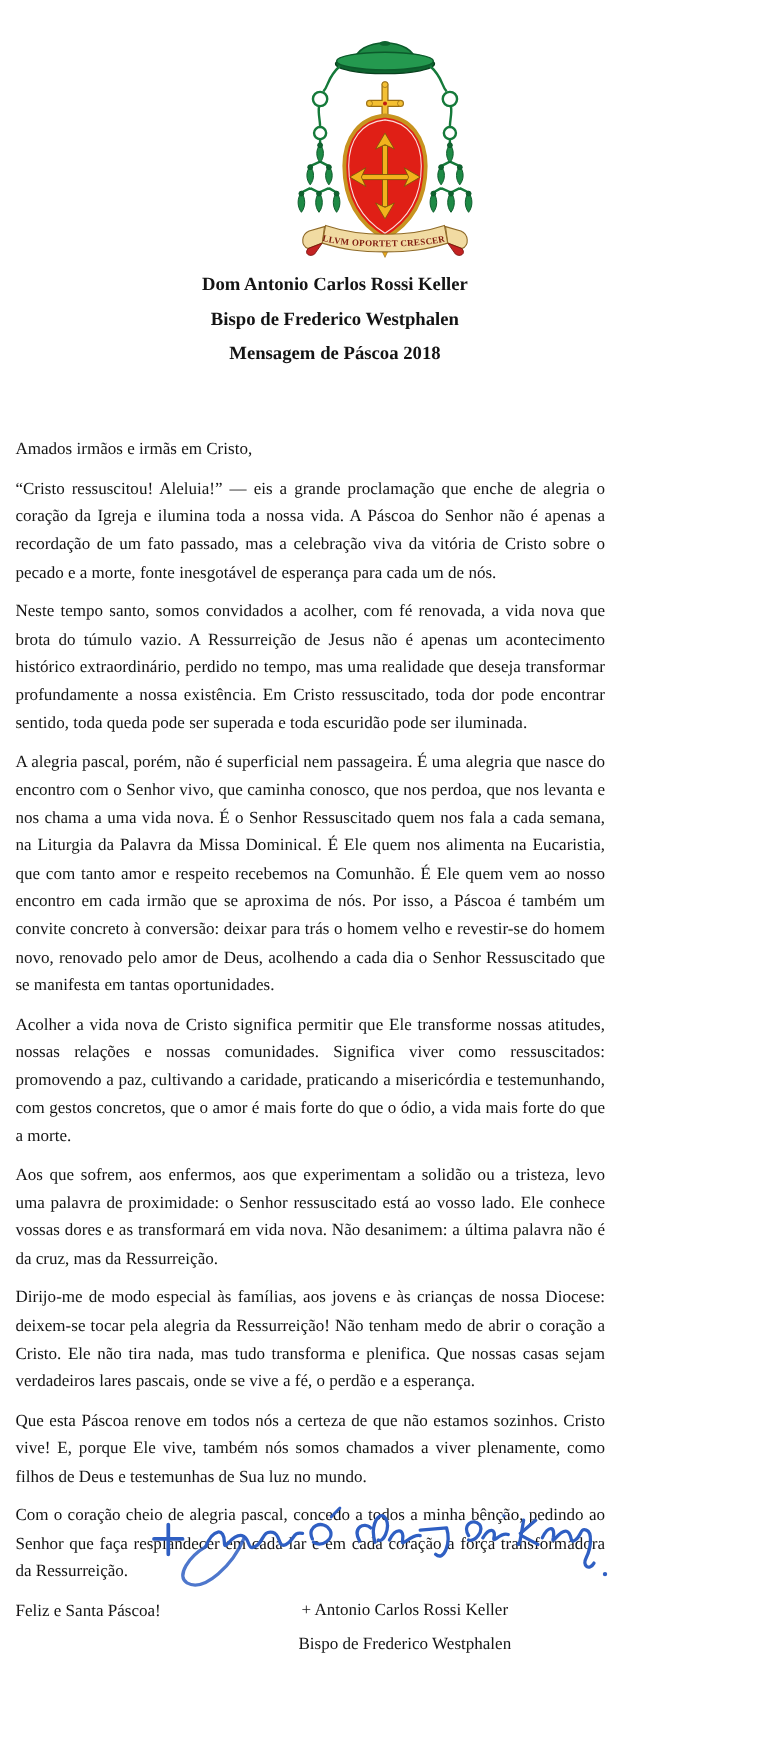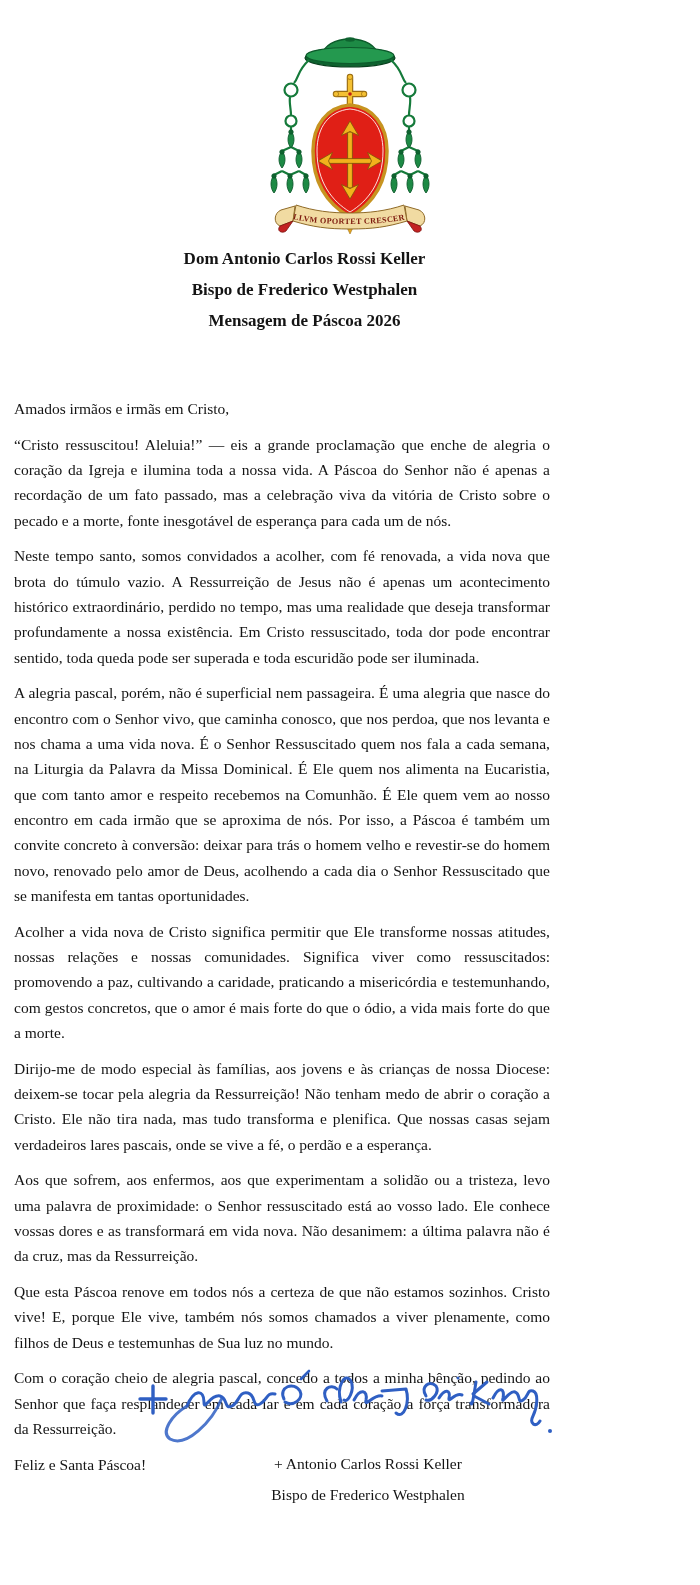--- a/index.html
+++ b/index.html
@@ -153,31 +153,31 @@
       <path id="mottoPath" d="M30,186.5 C55,192.5 115,192.5 140,186.5" fill="none"></path>
       <text font-size="8.2" font-weight="bold" fill="#7d1a0e" letter-spacing="0.3" font-family="Liberation Serif, serif">
         <textPath href="#mottoPath" startOffset="50%" text-anchor="middle">ILLVM OPORTET CRESCERE</textPath>
       </text>
     </g>
   </svg>
 
   <div class="header">
     <div>Dom Antonio Carlos Rossi Keller</div>
     <div>Bispo de Frederico Westphalen</div>
-    <div>Mensagem de Páscoa 2026</div>
+    <div>Mensagem de Páscoa 2018</div>
   </div>
 
   <div class="letter">
     <p class="salutation">Amados irmãos e irmãs em Cristo,</p>
     <p>“Cristo ressuscitou! Aleluia!” — eis a grande proclamação que enche de alegria o coração da Igreja e ilumina toda a nossa vida. A Páscoa do Senhor não é apenas a recordação de um fato passado, mas a celebração viva da vitória de Cristo sobre o pecado e a morte, fonte inesgotável de esperança para cada um de nós.</p>
     <p>Neste tempo santo, somos convidados a acolher, com fé renovada, a vida nova que brota do túmulo vazio. A Ressurreição de Jesus não é apenas um acontecimento histórico extraordinário, perdido no tempo, mas uma realidade que deseja transformar profundamente a nossa existência. Em Cristo ressuscitado, toda dor pode encontrar sentido, toda queda pode ser superada e toda escuridão pode ser iluminada.</p>
     <p>A alegria pascal, porém, não é superficial nem passageira. É uma alegria que nasce do encontro com o Senhor vivo, que caminha conosco, que nos perdoa, que nos levanta e nos chama a uma vida nova. É o Senhor Ressuscitado quem nos fala a cada semana, na Liturgia da Palavra da Missa Dominical. É Ele quem nos alimenta na Eucaristia, que com tanto amor e respeito recebemos na Comunhão. É Ele quem vem ao nosso encontro em cada irmão que se aproxima de nós. Por isso, a Páscoa é também um convite concreto à conversão: deixar para trás o homem velho e revestir-se do homem novo, renovado pelo amor de Deus, acolhendo a cada dia o Senhor Ressuscitado que se manifesta em tantas oportunidades.</p>
     <p>Acolher a vida nova de Cristo significa permitir que Ele transforme nossas atitudes, nossas relações e nossas comunidades. Significa viver como ressuscitados: promovendo a paz, cultivando a caridade, praticando a misericórdia e testemunhando, com gestos concretos, que o amor é mais forte do que o ódio, a vida mais forte do que a morte.</p>
+    <p>Aos que sofrem, aos enfermos, aos que experimentam a solidão ou a tristeza, levo uma palavra de proximidade: o Senhor ressuscitado está ao vosso lado. Ele conhece vossas dores e as transformará em vida nova. Não desanimem: a última palavra não é da cruz, mas da Ressurreição.</p>
     <p>Dirijo-me de modo especial às famílias, aos jovens e às crianças de nossa Diocese: deixem-se tocar pela alegria da Ressurreição! Não tenham medo de abrir o coração a Cristo. Ele não tira nada, mas tudo transforma e plenifica. Que nossas casas sejam verdadeiros lares pascais, onde se vive a fé, o perdão e a esperança.</p>
-    <p>Aos que sofrem, aos enfermos, aos que experimentam a solidão ou a tristeza, levo uma palavra de proximidade: o Senhor ressuscitado está ao vosso lado. Ele conhece vossas dores e as transformará em vida nova. Não desanimem: a última palavra não é da cruz, mas da Ressurreição.</p>
     <p>Que esta Páscoa renove em todos nós a certeza de que não estamos sozinhos. Cristo vive! E, porque Ele vive, também nós somos chamados a viver plenamente, como filhos de Deus e testemunhas de Sua luz no mundo.</p>
     <p>Com o coração cheio de alegria pascal, concedo a todos a minha bênção, pedindo ao Senhor que faça resplandecer em cada lar e em cada coração a força transformadora da Ressurreição.</p>
     <p class="closing">Feliz e Santa Páscoa!</p>
   </div>
 
   <svg class="signature" viewBox="0 0 440 110" role="img" aria-label="+ Antonio Carlos Rossi Keller">
     <g fill="none" stroke="#2f5fc3" stroke-width="3" stroke-linecap="round" stroke-linejoin="round">
 
       <path d="M20,41 h26 M33,28 v27" stroke-width="3.4"></path>
 

